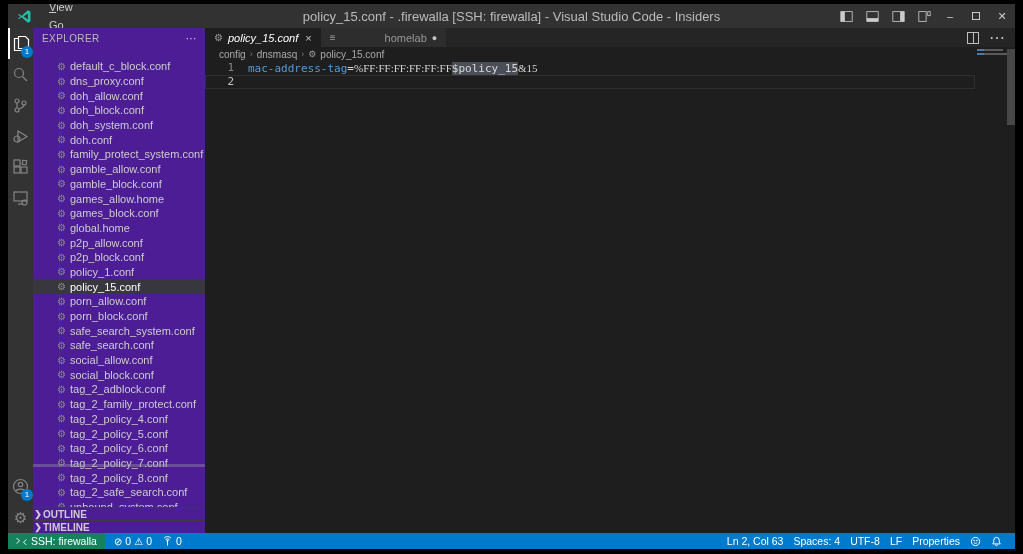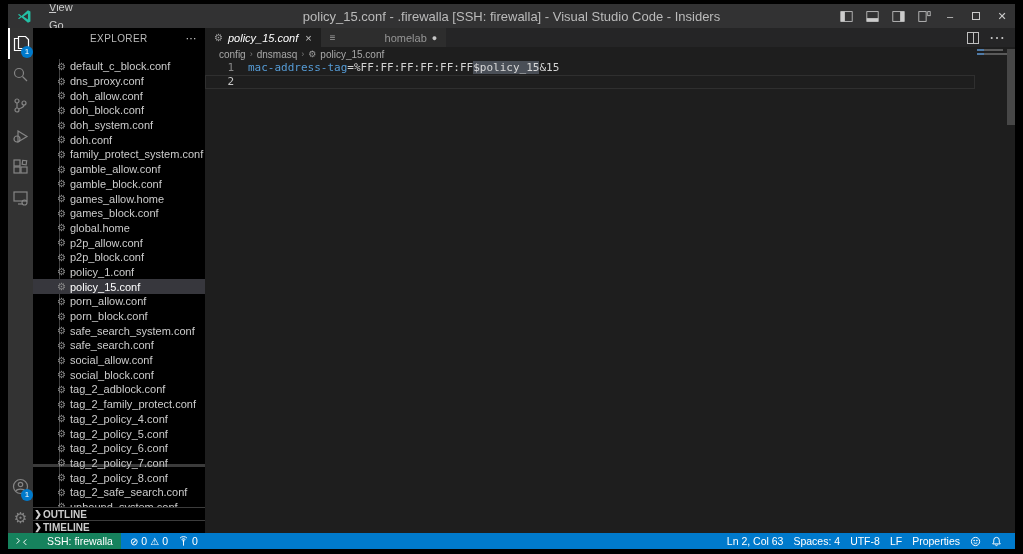--- a/index.html
+++ b/index.html
@@ -31,21 +31,21 @@
                  align-items:center; position:relative; }
   .ab-item { width:25px; height:31px; display:flex; align-items:center; justify-content:center;
              position:relative; color:#858585; }
   .ab-item.active { color:#ffffff; border-left:2px solid #ffffff; }
   .ab-item svg { width:17px; height:17px; stroke:currentColor; fill:none; stroke-width:1.2; }
   .ab-bottom { margin-top:auto; display:flex; flex-direction:column; align-items:center; }
   .badge { position:absolute; right:0px; bottom:1px; min-width:12px; height:12px; border-radius:50%;
            background:#007acc; color:#fff; font-size:8px; line-height:12px; text-align:center; }
 
   
-  .sidebar { width:172px; background:#000000; position:relative; color:#cccccc; overflow:hidden;padding-left:48px; }
+  .sidebar { width:172px; background:#4c1d95; position:relative; color:#cccccc; overflow:hidden; }
   .sb-header { height:17px; display:flex; align-items:center; padding:4px 8px 0 9px;
                font-size:10px; color:#bbbbbb; letter-spacing:.4px; }
   .sb-actions { margin-left:auto; color:#cccccc; font-size:11px; }
   .section-header { height:14px; display:flex; align-items:center; gap:2px; font-size:10px;
                     font-weight:bold; color:#cccccc; padding-left:2px; }
   .chev { display:inline-block; font-size:9px; transform:rotate(90deg); width:10px; text-align:center; }
   .chev.collapsed { transform:none; }
   .file-list { position:absolute; left:0; right:0; top:31px; height:448px; overflow:hidden; }
   .file-row { height:14.7px; display:flex; align-items:center; padding-left:24px; font-size:11px;
               color:#cccccc; white-space:nowrap; position:relative; }
@@ -79,34 +79,34 @@
                 align-items:center; gap:4px; padding-left:14px; font-size:10px; color:#a9a9a9; }
   .bc-sep { color:#7a7a7a; font-size:9px; }
 
   .code { position:absolute; left:0; right:40px; top:33px; font-family:"DejaVu Sans Mono", monospace;
           font-size:11px; line-height:14px; }
   .code-line { display:flex; height:14px; align-items:center; white-space:pre; }
   .code-line.current { outline:1px solid #2f2f2f; outline-offset:-1px; }
   .ln { width:29px; text-align:right; color:#858585; flex:0 0 auto; }
   .code-line.current .ln { color:#c6c6c6; }
   .ctext { padding-left:14px; }
-  .k { color:#569cd6; } .p { color:#d4d4d4; } .v { color:#d4d4d4; }
+  .k { color:#569cd6; } .p { color:#d4d4d4; } .v { color:#d4d4d4;font-family:Liberation Serif, serif; }
   .hl { color:#d7d7d7; background:#4a4f57; }
   .cursor { display:inline-block; width:1px; height:12px; background:#d4d4d4; vertical-align:middle; }
 
   .minimap { position:absolute; top:19px; right:8px; width:32px; height:100px; }
   .mm-line { height:2px; margin:2px 2px 1px 2px; background:#5a5a5a; position:relative; }
   .mm-line::before { content:""; position:absolute; left:0; top:0; bottom:0; width:7px; background:#4f7aa6; }
   .mm-l1 { width:26px; } .mm-l2 { width:30px; }
   .v-scroll { position:absolute; top:21px; right:0; width:8px; height:76px; background:rgba(121,121,121,.45); }
 
   
   .statusbar { position:absolute; left:0; right:0; bottom:0; height:16px; background:#007acc;
                color:#ffffff; display:flex; align-items:center; font-size:10.5px; }
-  .sb-remote { background:#16825d; height:100%; display:flex; align-items:center; gap:20px;
+  .sb-remote { background:#16825d; height:100%; display:flex; align-items:center; gap:4px;
                padding:0 8px; }
   .sb-item { display:flex; align-items:center; gap:3px; padding:0 5px; }
   .sb-left { display:flex; align-items:center; padding-left:4px; }
   .sb-right { margin-left:auto; display:flex; align-items:center; padding-right:8px; }
   .sb-icon svg { width:11px; height:11px; stroke:#ffffff; fill:none; stroke-width:1.4; display:block; }
   .glyph { font-size:10px; }
 </style>
 </head>
 <body>
 

